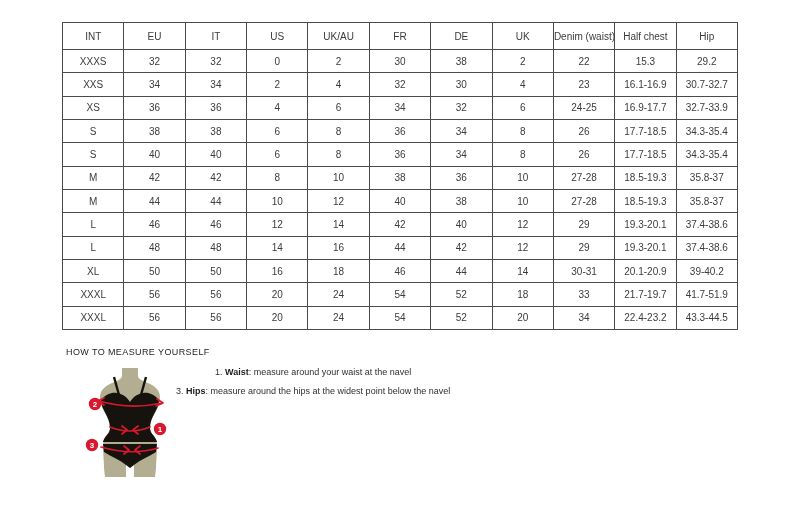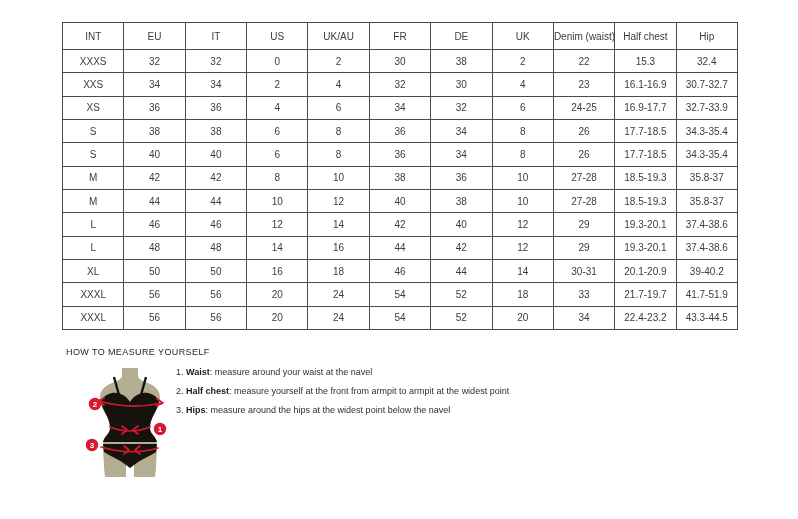--- a/index.html
+++ b/index.html
@@ -15,21 +15,21 @@
   .size-chart th, .size-chart td {
     border:1px solid #4a4a4a; text-align:center; vertical-align:middle;
     font-size:10px; font-weight:400; color:#3b3b3b; padding:0; white-space:nowrap;
   }
   .size-chart thead th { height:27px; }
   .measure-heading {
     position:absolute; left:66px; top:347px;
     font-size:9px; font-weight:400; letter-spacing:.4px; color:#1d1d1d;
   }
   .figure-wrap { position:absolute; left:84px; top:368px; width:92px; height:112px; }
-  .steps { position:absolute; left:176px; top:366px; }
+  .steps { position:absolute; left:176px; top:366px;text-align:center; }
   .step { height:19px; line-height:12px; font-size:9px; color:#2f2f2f; }
   .step b { font-weight:700; color:#1c1c1c; }
   .marker-num { font:700 8px "Liberation Sans", sans-serif; fill:#ffffff; }
 </style>
 </head>
 <body>
 
 <table class="size-chart">
   <thead>
     <tr>
@@ -51,21 +51,21 @@
         <td>XXXS</td>
         <td>32</td>
         <td>32</td>
         <td>0</td>
         <td>2</td>
         <td>30</td>
         <td>38</td>
         <td>2</td>
         <td>22</td>
         <td>15.3</td>
-        <td>32.4</td>
+        <td>29.2</td>
       </tr>
       <tr>
         <td>XXS</td>
         <td>34</td>
         <td>34</td>
         <td>2</td>
         <td>4</td>
         <td>32</td>
         <td>30</td>
         <td>4</td>
@@ -274,15 +274,14 @@
     </g>
     <g>
       <circle cx="8" cy="77" r="6.2" fill="#d9182e"></circle>
       <text class="marker-num" x="8" y="80" text-anchor="middle">3</text>
     </g>
   </svg>
 </div>
 
 <div class="steps">
     <div class="step"><span>1. </span><b>Waist</b><span>: measure around your waist at the navel</span></div>
-    <div class="step"><span>2. </span><b>Half chest</b><span>: measure yourself at the front from armpit to armpit at the widest point</span></div>
     <div class="step"><span>3. </span><b>Hips</b><span>: measure around the hips at the widest point below the navel</span></div>
   </div>
 
 </body></html>

